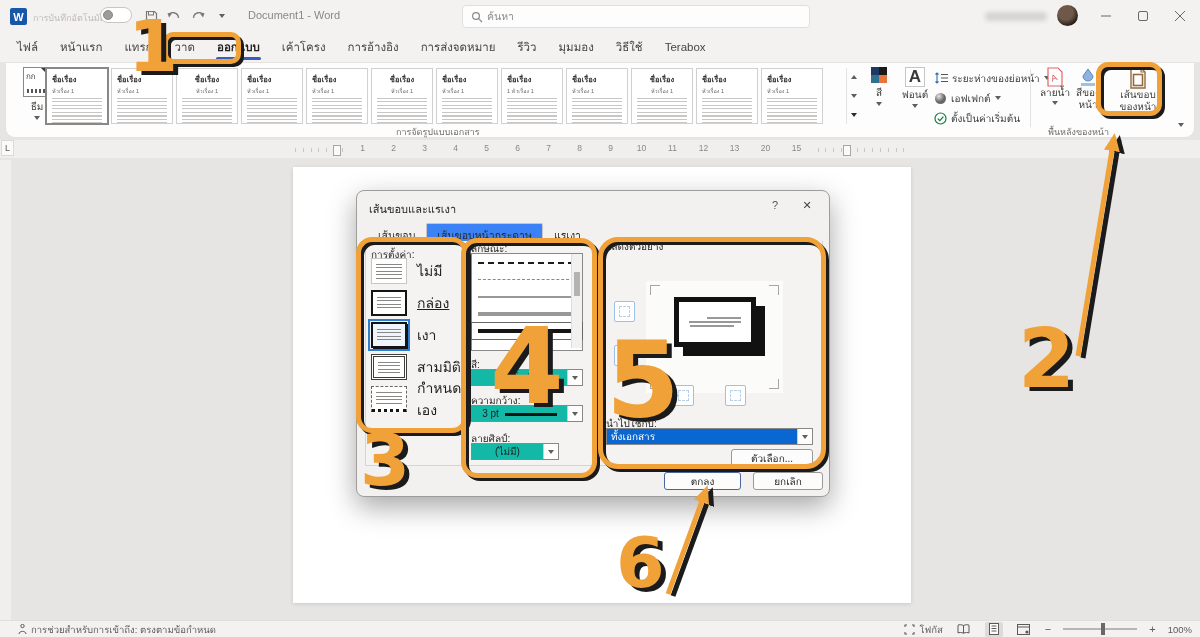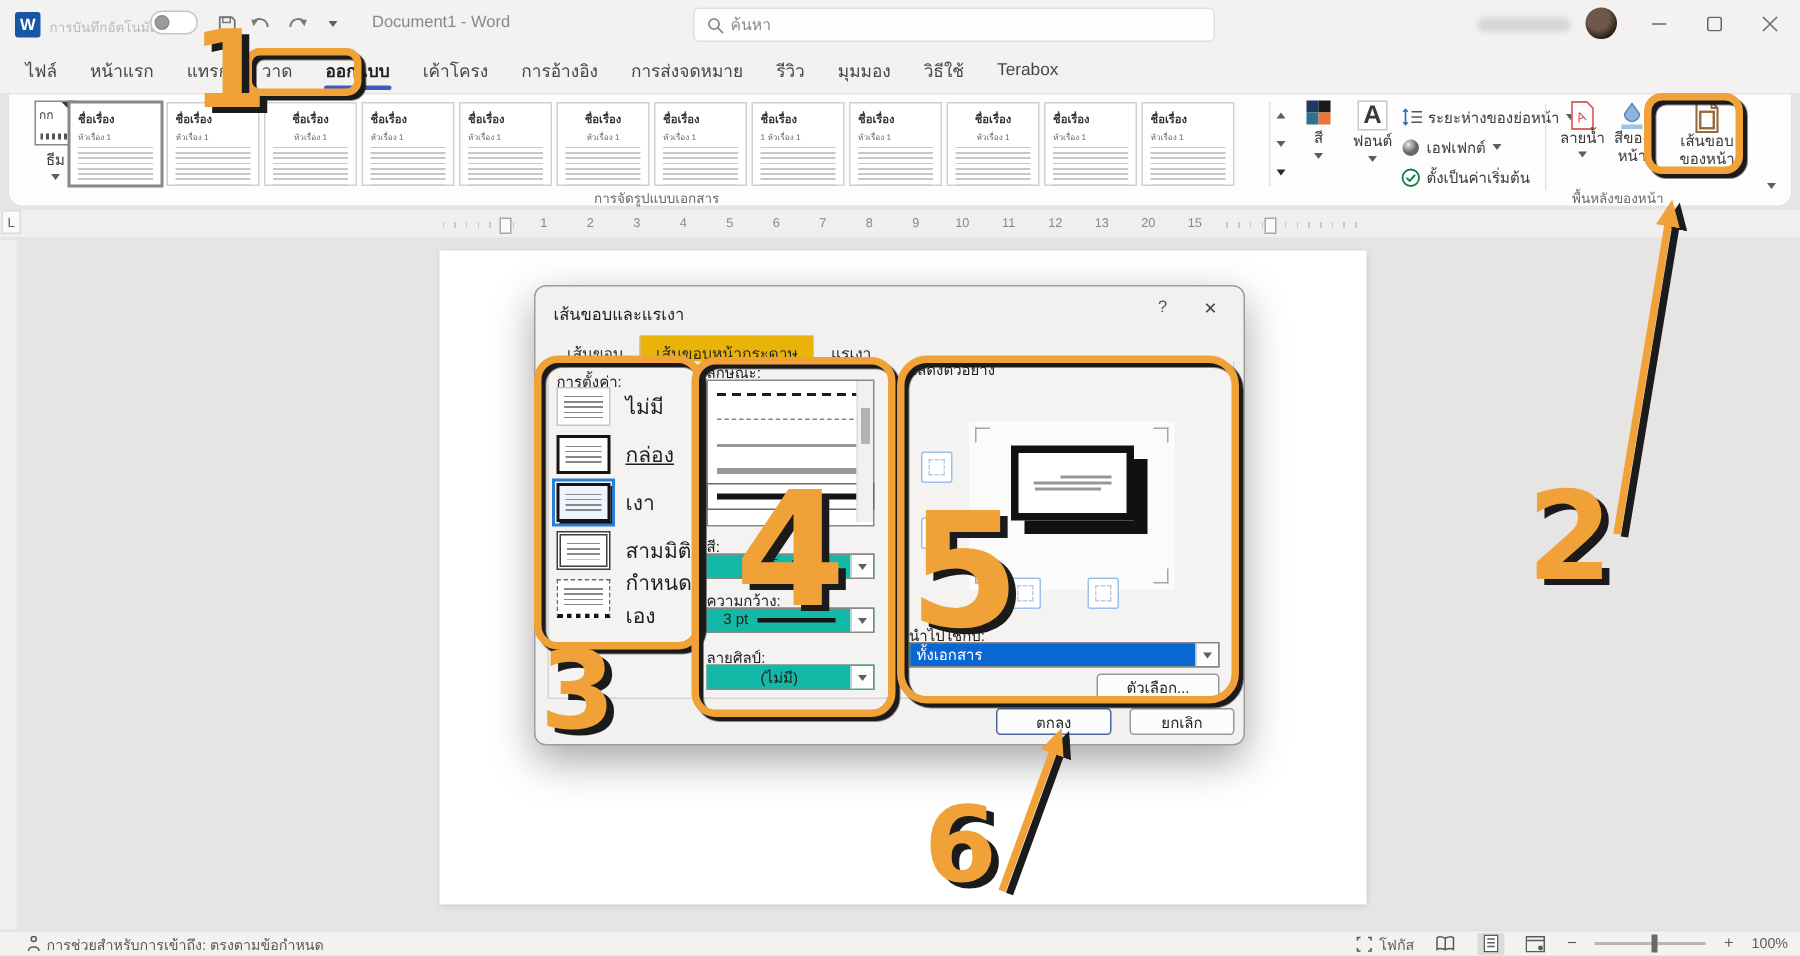--- a/index.html
+++ b/index.html
@@ -68,21 +68,21 @@
   .vruler { position:absolute; left:0; top:22px; width:11px; height:460px; background:#f1efee; }
   .docpage { position:absolute; left:293px; top:29px; width:618px; height:436px; background:#fff; box-shadow:0 1px 4px rgba(0,0,0,.12); }
 
   
   .dialog { position:absolute; left:356px; top:52px; width:474px; height:307px; background:#f2f1f0; border:1px solid #9f9d9b; border-radius:8px; box-shadow:0 10px 28px rgba(0,0,0,.35); font-size:10.5px; color:#1f1e1d; z-index:10; }
   .dlg-title { position:absolute; left:12px; top:9px; font-size:11px; }
   .dlg-help { position:absolute; left:410px; top:8px; width:16px; text-align:center; color:#555; font-size:11px; }
   .dlg-close { position:absolute; left:442px; top:8px; width:16px; text-align:center; color:#444; font-size:11px; }
   .dtabs { position:absolute; left:8px; top:31px; display:flex; width:458px; border-bottom:1px solid #c9c7c5; padding-left:2px; }
   .dtab { padding:3px 10px 4px; font-size:10.5px; color:#2b2a29; border:1px solid transparent; position:relative; top:1px; }
-  .dtab.active { background:#eab308; border-color:#c9c7c5; border-bottom-color:#f6f5f4; border-radius:2px 2px 0 0; }
+  .dtab.active { background:#3b82f6; border-color:#c9c7c5; border-bottom-color:#f6f5f4; border-radius:2px 2px 0 0; }
   .dlg-panel { position:absolute; left:8px; top:50px; width:458px; height:225px; background:#f4f3f2; border:1px solid #d6d4d2; border-top:none; }
   .dlg-label { position:absolute; font-size:10px; color:#201f1e; }
   .setting-row { position:absolute; left:14px; width:90px; height:28px; display:flex; align-items:center; gap:10px; }
   .set-thumb { width:36px; height:26px; background:#fff; border:1px solid #b0aeac; position:relative; flex:none; }
   .set-thumb::after { content:""; position:absolute; left:4px; right:4px; top:5px; bottom:4px; background:repeating-linear-gradient(to bottom,#8a8886 0 1px,transparent 1px 3.5px); }
   .setting-row[data-icon="none"] .set-thumb { border-color:#c8c6c4; }
   .setting-row[data-icon="box"] .set-thumb { border:2px solid #141414; }
   .setting-row[data-icon="shadow"] .set-thumb { border:2px solid #141414; box-shadow:2px 2px 0 #141414; }
   .setting-row[data-icon="threed"] .set-thumb { border:3px double #3d3d3d; }
   .setting-row[data-icon="custom"] .set-thumb { border:1px dashed #6a6867; border-bottom:3px dotted #141414; }
@@ -509,21 +509,21 @@
           </span>
       </div>
       <div class="dlg-label" style="left:114px; top:202px;">ความกว้าง:</div>
       <div class="dd" style="left:114px; top:214px; width:112px;">
         <span class="dd-val"><span>3 pt</span><span class="line-sample"></span></span>
         <span class="dd-caret">
             <span class="caret"></span>
           </span>
       </div>
       <div class="dlg-label" style="left:114px; top:240px;">ลายศิลป์:</div>
-      <div class="dd" style="left:114px; top:252px; width:112px;">
+      <div class="dd" style="left:114px; top:252px; width:88px;">
         <span class="dd-val">(ไม่มี)</span>
         <span class="dd-caret">
             <span class="caret"></span>
           </span>
       </div>
 
       <div class="dlg-label" style="left:248px; top:48px;">แสดงตัวอย่าง</div>
       <div class="pv-zone">
         <div class="cmk tl"></div>
         <div class="cmk tr"></div>

